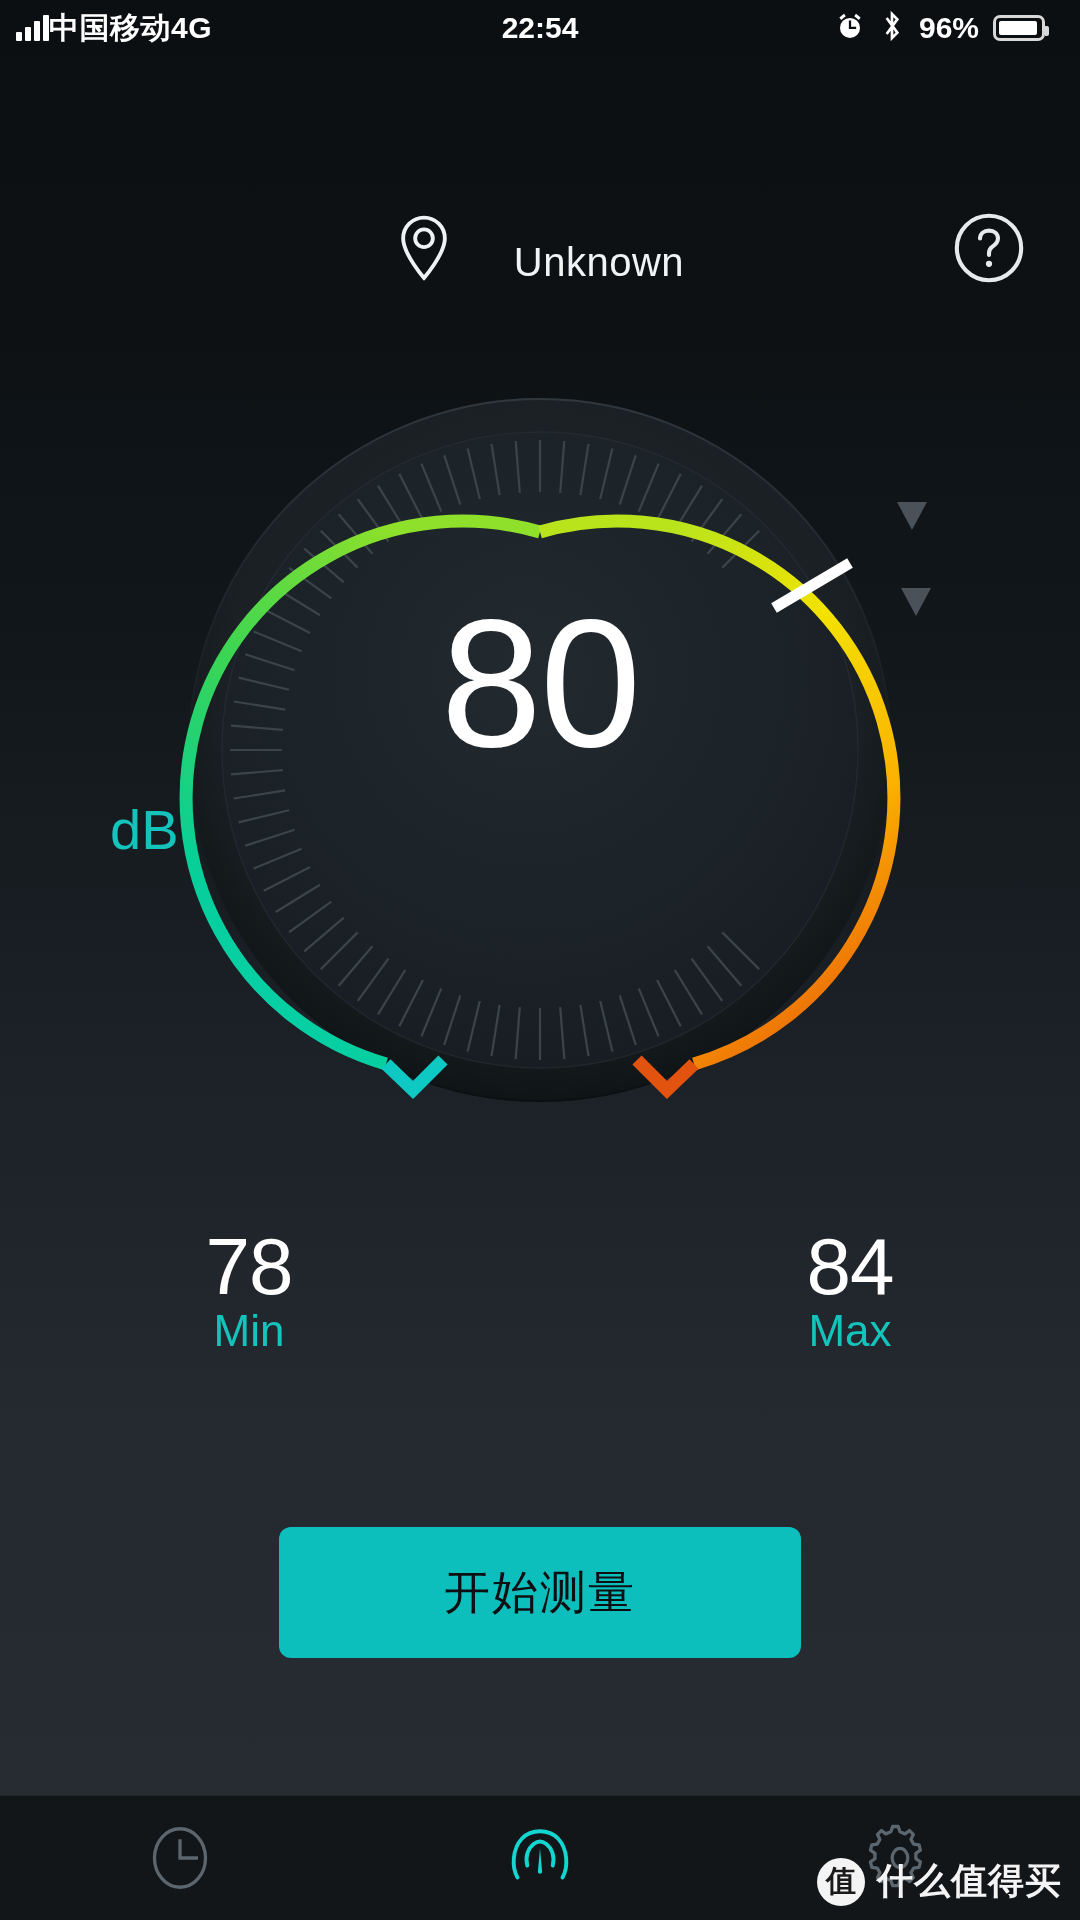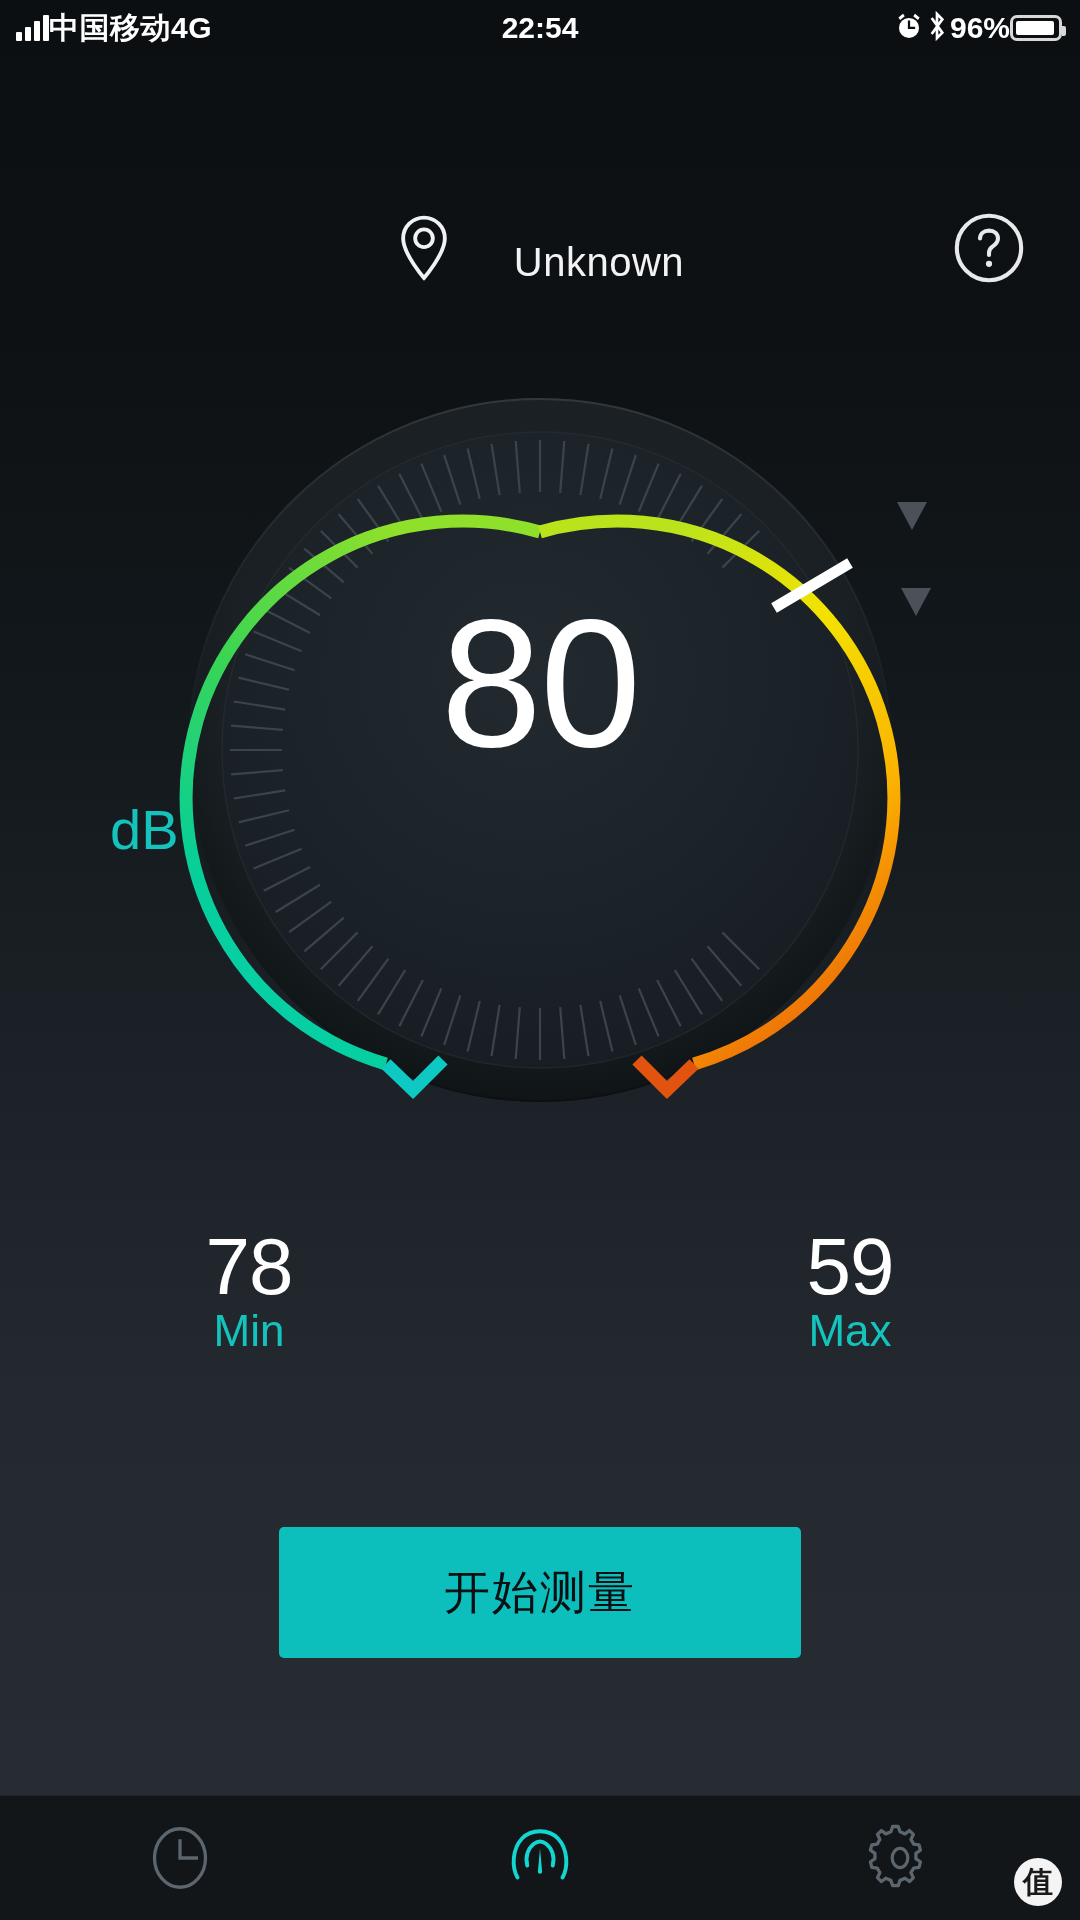--- a/index.html
+++ b/index.html
@@ -23,21 +23,21 @@
 
   
   .statusbar {
     position:absolute; top:0; left:0; width:1080px; height:56px;
     display:flex; align-items:center;
     color:#ffffff;
     background:#0b0f12;
   }
   .sb-left { display:flex; align-items:center; gap:0; padding-left:16px; }
   .sb-center { position:absolute; left:0; right:0; text-align:center; }
-  .sb-right { position:absolute; right:18px; display:flex; align-items:center; }
+  .sb-right { position:absolute; right:35px; display:flex; align-items:center; gap:14px; }
   .sb-text { font-size:30px; font-weight:bold; letter-spacing:0.5px; }
   .sb-time { font-size:30px; font-weight:bold; }
   .sb-pct  { font-size:30px; font-weight:bold; }
   .bars { display:flex; align-items:flex-end; gap:3px; height:26px; }
   .bars i { display:block; width:6px; background:#fff; border-radius:1px; }
   .bars i:nth-child(1){ height:9px; }
   .bars i:nth-child(2){ height:14px; }
   .bars i:nth-child(3){ height:20px; }
   .bars i:nth-child(4){ height:26px; }
   .battery {
@@ -100,21 +100,21 @@
     letter-spacing:-1px;
   }
   .stat-lbl {
     font-size:44px; font-weight:400; color:#14c4bc; line-height:1;
   }
 
   
   .action-btn {
     position:absolute; top:1527px; left:50%; transform:translateX(-50%);
     width:522px; height:131px;
-    background:#0cbfbd; border:none; border-radius:5px;
+    background:#0cbfbd; border:none; border-radius:12px;
     color:#0c1013; font-size:46px; letter-spacing:2px;
     font-family:"DejaVu Sans", sans-serif;
     display:flex; align-items:center; justify-content:center;
     cursor:pointer;
   }
 
   
   .tabbar {
     position:absolute; left:0; bottom:0; width:1080px; height:125px;
     background:#121619;
@@ -329,21 +329,21 @@
     <div class="big-value">80</div>
     <div class="unit">dB</div>
   </div>
 
   <div class="stats">
     <div class="stat stat-left">
       <div class="stat-num">78</div>
       <div class="stat-lbl">Min</div>
     </div>
     <div class="stat stat-right">
-      <div class="stat-num">59</div>
+      <div class="stat-num">84</div>
       <div class="stat-lbl">Max</div>
     </div>
   </div>
 
   <button class="action-btn">开始测量</button>
 
   <div class="tabbar">
     <div class="tab">
       <svg width="72" height="72" viewBox="0 0 48 48">
         <ellipse cx="24" cy="24" rx="17" ry="19.5" fill="none" stroke="#5c666e" stroke-width="2.2"></ellipse>
@@ -360,15 +360,16 @@
     <div class="tab">
       <svg width="72" height="72" viewBox="0 0 48 48">
         <path d="M24 6.5 l3.4 1.4 2.9 -2.2 2.6 2.6 -1.6 3.3 1.8 3.1 3.6 0.5 0.9 3.6 -3.0 2.1 0 3.6 3.0 2.1 -0.9 3.6 -3.6 0.5 -1.8 3.1 1.6 3.3 -2.6 2.6 -2.9 -2.2 -3.4 1.4 -1.2 3.5 -3.7 0 -1.2 -3.5 -3.4 -1.4 -2.9 2.2 -2.6 -2.6 1.6 -3.3 -1.8 -3.1 -3.6 -0.5 -0.9 -3.6 3.0 -2.1 0 -3.6 -3.0 -2.1 0.9 -3.6 3.6 -0.5 1.8 -3.1 -1.6 -3.3 2.6 -2.6 2.9 2.2 3.4 -1.4 1.2 -3.5 3.7 0 Z" fill="none" stroke="#5c666e" stroke-width="2.2" stroke-linejoin="round"></path>
         <ellipse cx="24" cy="24" rx="5.2" ry="6.4" fill="none" stroke="#5c666e" stroke-width="2.2"></ellipse>
       </svg>
     </div>
   </div>
 
   <div class="watermark">
     <span class="wm-badge">值</span>
+    <span class="wm-text">什么值得买</span>
   </div>
 
 </div>
 
 </body></html>

